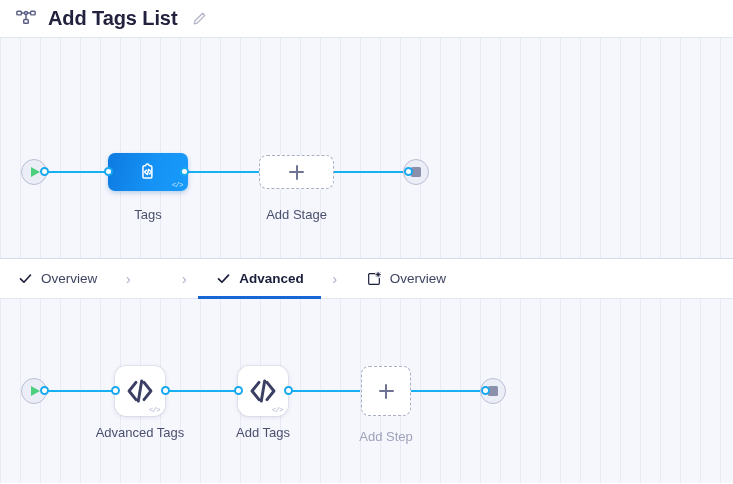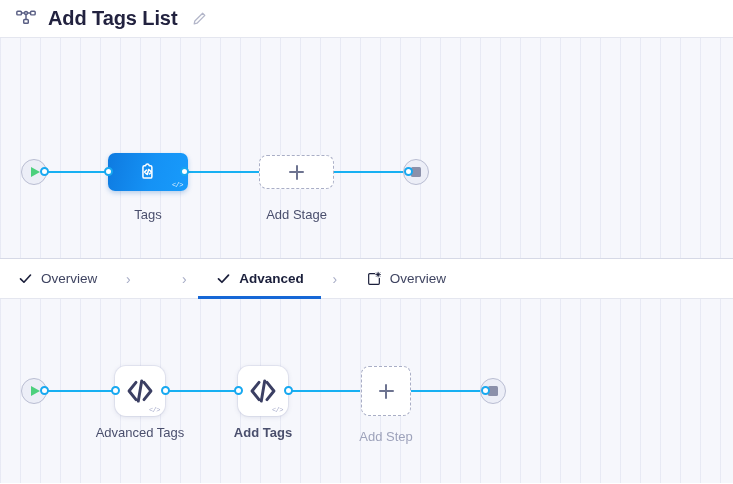--- a/index.html
+++ b/index.html
@@ -325,21 +325,21 @@
   <div class="node-label" style="left:80px; top:126px; width:120px;">Advanced Tags</div>
 
   <div class="step-node" style="left:238px; top:67px;">
     <svg width="32" height="32" viewBox="0 0 24 24" fill="none" stroke="#3b3f63" stroke-width="2.2" stroke-linecap="round" stroke-linejoin="round">
       <path d="M9 5.5L3.8 12 9 18.5M15 5.5L20.2 12 15 18.5M13.3 4.4l-2.6 15.2"></path>
     </svg>
     <span class="step-badge">&lt;/&gt;</span>
   </div>
   <div class="port" style="left:234px; top:87px;"></div>
   <div class="port" style="left:284px; top:87px;"></div>
-  <div class="node-label" style="left:203px; top:126px; width:120px;font-weight:bold;">Add Tags</div>
+  <div class="node-label" style="left:203px; top:126px; width:120px;">Add Tags</div>
 
   <div class="add-node" style="left:361px; top:67px; width:50px; height:50px;">
     <span class="plus"></span>
   </div>
   <div class="node-label muted" style="left:326px; top:130px; width:120px;">Add Step</div>
 
   <div class="port" style="left:481px; top:87px;"></div>
   <div class="term" style="left:480px; top:79px;">
     <span class="stop-sq"></span>
   </div>

